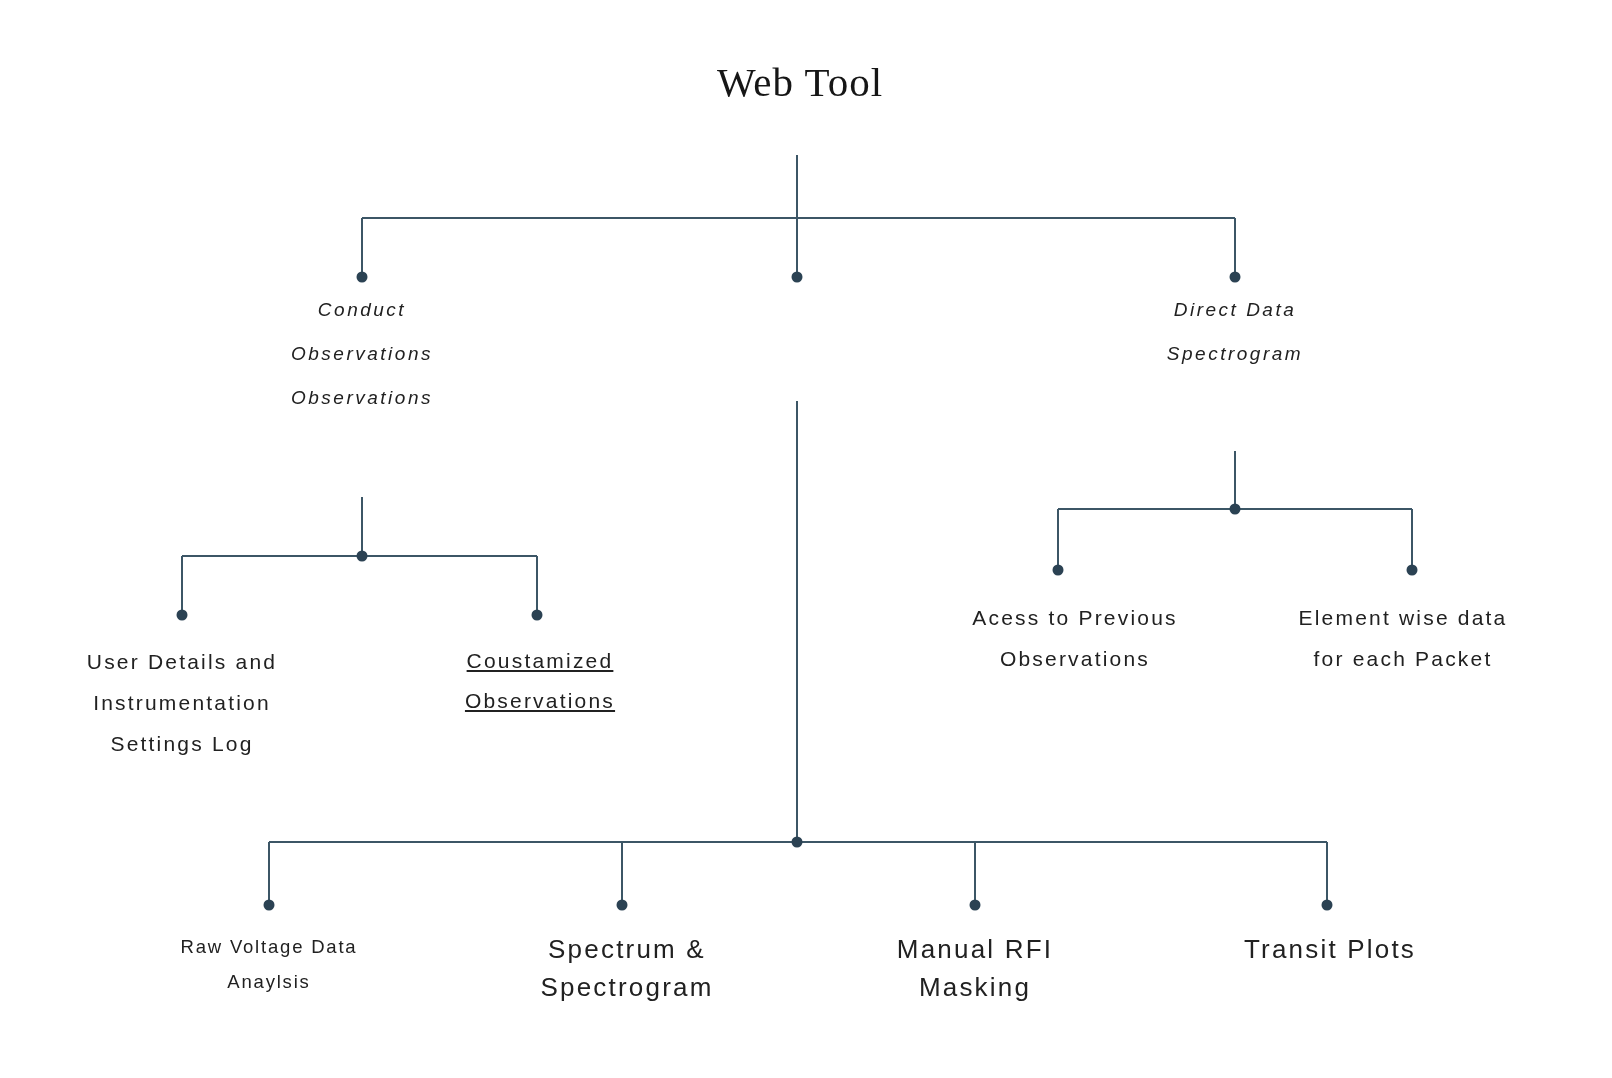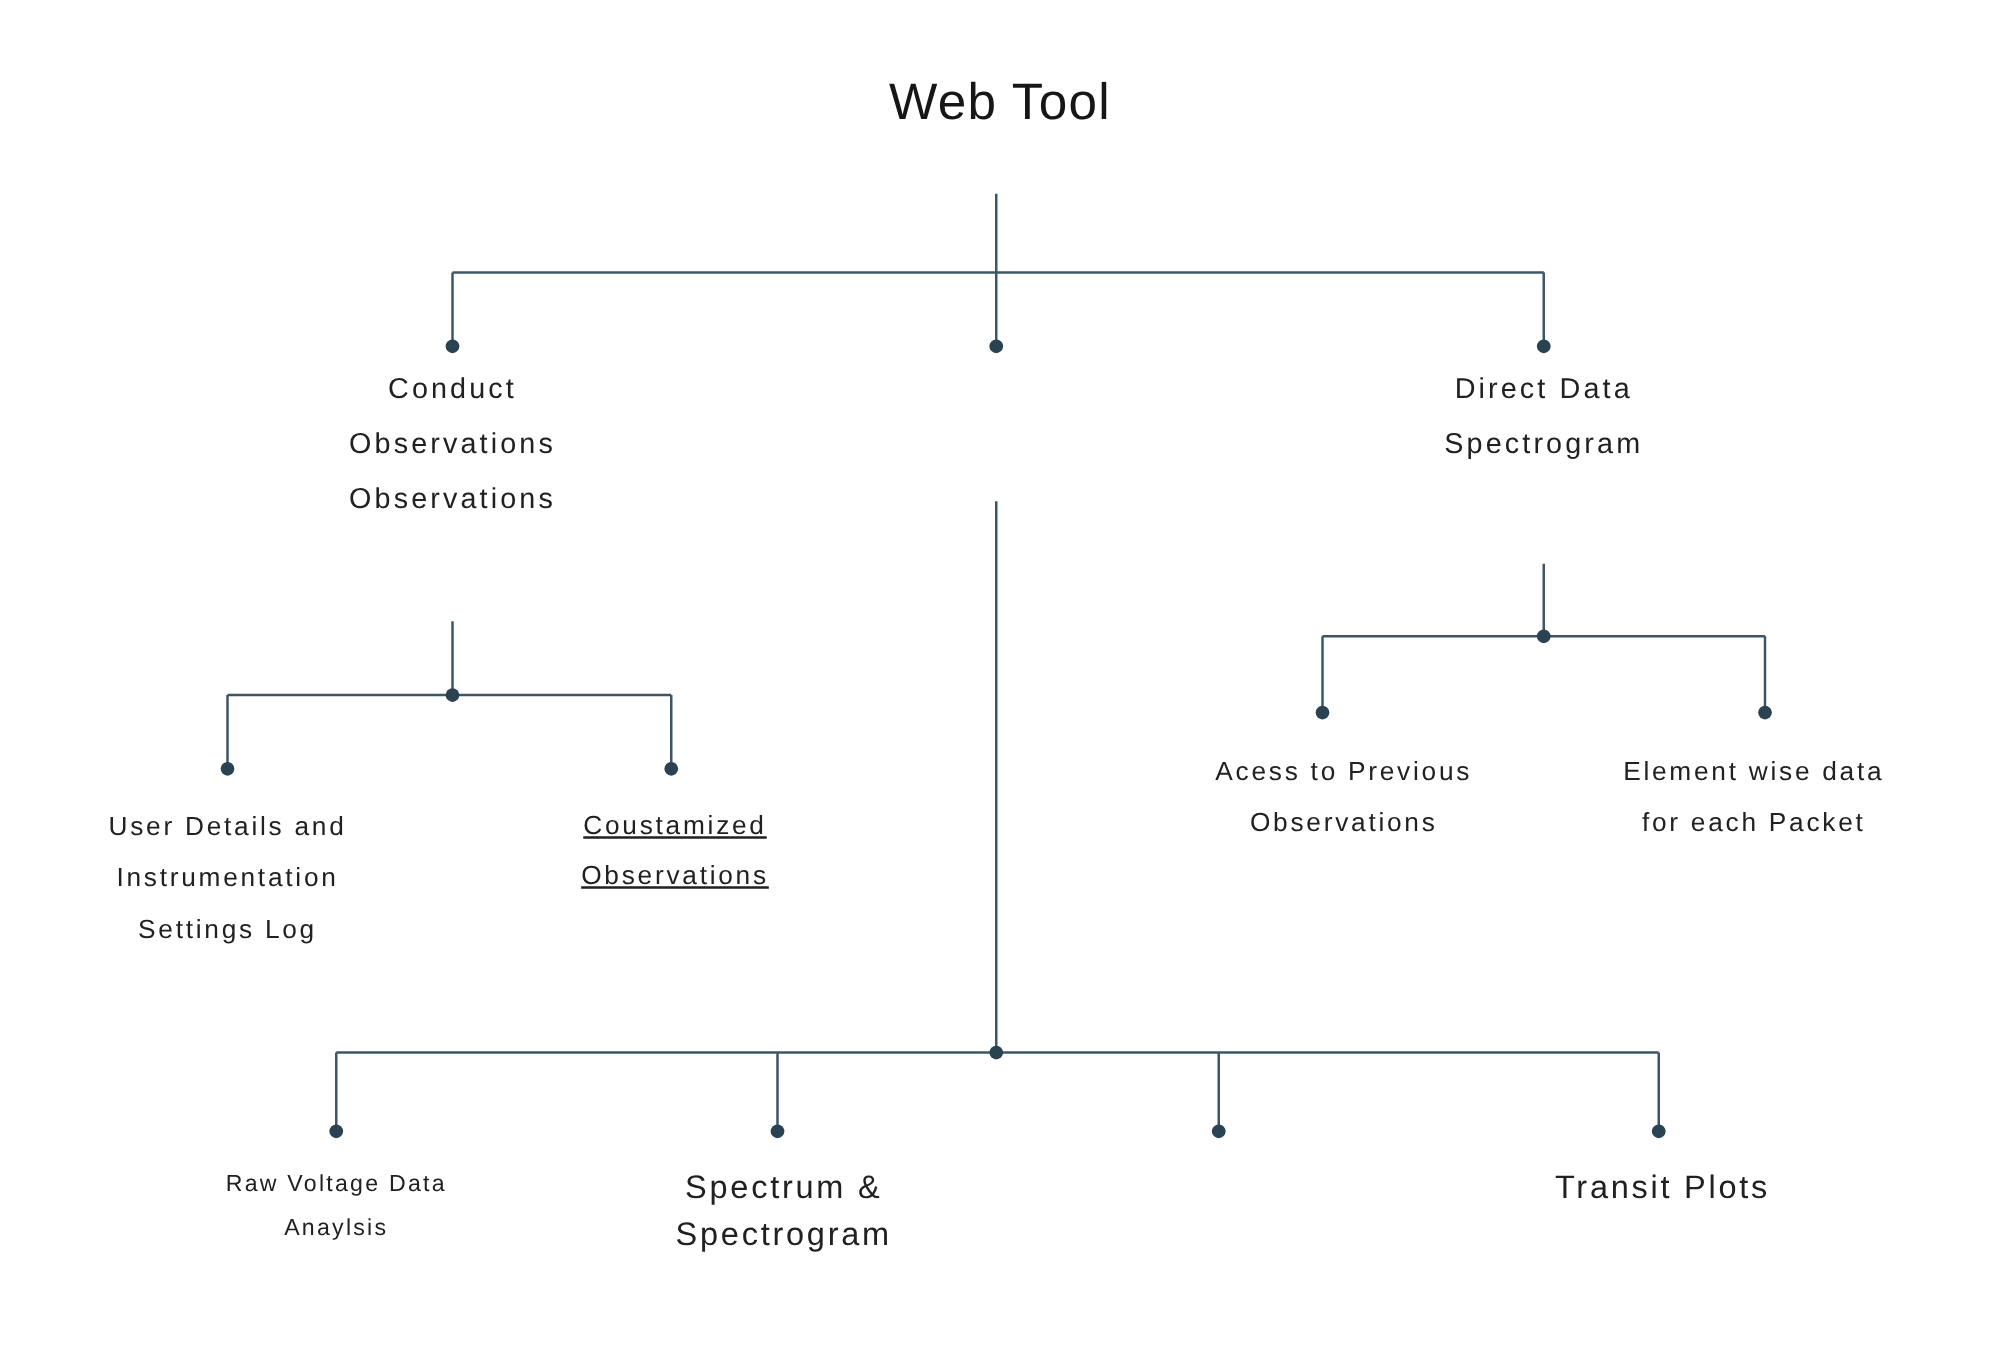--- a/index.html
+++ b/index.html
@@ -19,26 +19,26 @@
     overflow: hidden;
     font-family: "Liberation Sans", "DejaVu Sans", sans-serif;
     color: var(--text);
   }
   .connectors { position: absolute; left: 0; top: 0; }
   .connectors line { stroke: var(--line); stroke-width: 2; }
   .connectors circle { fill: var(--dot); }
   .label { position: absolute; text-align: center; }
   .label .ln { display: block; }
   .title {
-    font-family: Liberation Sans, sans-serif;
+    font-family: Liberation Serif, serif;
     font-size: 41px;
     letter-spacing: 1px;
     color: var(--title-color);
   }
-  .lvl1 { font-size: 23px; letter-spacing: 2.5px; line-height: 44px; }
+  .lvl1 { font-size: 19px; letter-spacing: 2.5px; line-height: 44px; font-style: italic; }
   .lvl2 { font-size: 21px; letter-spacing: 2.2px; line-height: 41px; }
   .lvl2b { font-size: 21px; letter-spacing: 2.2px; line-height: 40px; }
   .lvl3 { font-size: 26px; letter-spacing: 2.2px; line-height: 38px; }
   .lvl3-sm { font-size: 18.5px; letter-spacing: 1.8px; line-height: 35px; }
 
   #title-node      { left: 600px;  top: 58px;  width: 400px; }
   #conduct         { left: 212px;  top: 288px; width: 300px; }
   #data-processing { left: 627px;  top: 312px; width: 340px; }
   #direct-download { left: 1075px; top: 288px; width: 320px; }
   #user-details    { left: 32px;   top: 641px; width: 300px; }
@@ -132,18 +132,22 @@
   <div class="label lvl3-sm" id="raw-voltage">
     <span class="ln">Raw Voltage Data</span>
     <span class="ln">Anaylsis</span>
   </div>
 
   <div class="label lvl3" id="spectrum">
     <span class="ln">Spectrum &amp;</span>
     <span class="ln">Spectrogram</span>
   </div>
 
+  <div class="label lvl3" id="rfi-masking">
+    <span class="ln">Manual RFI</span>
+    <span class="ln">Masking</span>
+  </div>
 
   <div class="label lvl3" id="transit-plots">
     <span class="ln">Transit Plots</span>
   </div>
 
 </div>
 
 </body></html>

